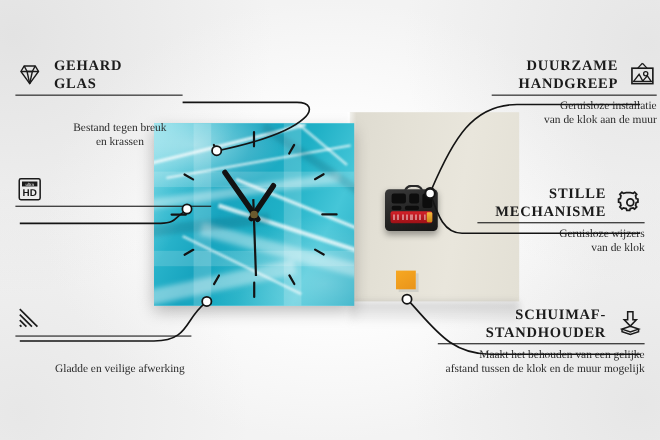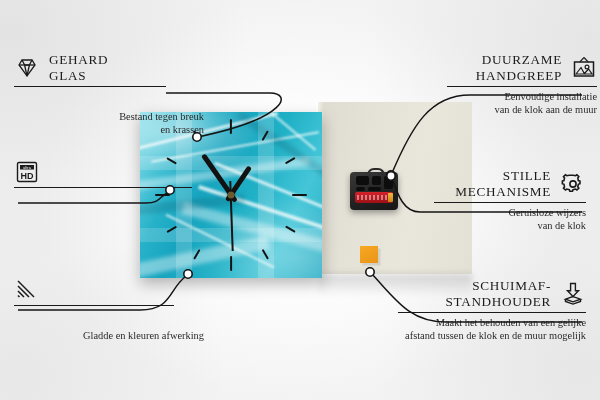--- a/index.html
+++ b/index.html
@@ -21,31 +21,31 @@
       radial-gradient(circle at 2% 8%, rgba(190,190,190,.30) 0%, rgba(190,190,190,0) 34%),
       radial-gradient(circle at 98% 10%, rgba(190,190,190,.26) 0%, rgba(190,190,190,0) 32%),
       radial-gradient(circle at 3% 94%, rgba(190,190,190,.22) 0%, rgba(190,190,190,0) 30%),
       radial-gradient(circle at 97% 92%, rgba(190,190,190,.24) 0%, rgba(190,190,190,0) 30%);
   }
 
   
   .feature{position:absolute;}
   .feat-head{display:flex;align-items:center;gap:9px;}
   .feat-title{
-    font-size:13.2px;font-weight:normal;letter-spacing:.7px;line-height:15.5px;
+    font-size:13.2px;font-weight:bold;letter-spacing:.7px;line-height:15.5px;
     color:#1b1b1b;text-transform:uppercase;white-space:pre-line;
   }
   .rule{height:1.4px;background:#1a1a1a;margin-top:3px;}
   .feat-desc{
     font-size:10.4px;line-height:12.6px;color:#2a2a2a;margin-top:4px;
     white-space:pre-line;
   }
   .left .feat-head{justify-content:flex-start;}
   .left .feat-title{text-align:left;}
-  .left .feat-desc{text-align:right;margin-top:24px;}
+  .left .feat-desc{text-align:center;margin-top:24px;}
   .right .feat-head{justify-content:flex-end;}
   .right .feat-title{text-align:right;}
   .right .feat-desc{text-align:right;}
   .ico{flex:0 0 auto;width:26px;height:24px;display:block;}
 
   
   #f-gehard   {left:14px;  top:52px;  width:190px;}
   #f-print    {left:14px;  top:160px; width:190px;}
   #f-randen   {left:14px;  top:278px; width:190px;}
   #f-handgreep{left:409px; top:52px;  width:188px;}
@@ -275,39 +275,39 @@
           <g stroke="#1b1b1b" stroke-width="1.5">
             <path d="M4 3 L20 19"></path>
               <path d="M4 8 L15 19"></path>
               <path d="M4 13 L10 19"></path>
               <path d="M4 17.5 L5.5 19"></path>
           </g>
         </svg>
       </span>
     </div>
     <div class="rule" style="width:160px;"></div>
-    <div class="feat-desc">Gladde en kleuren afwerking</div>
+    <div class="feat-desc">Gladde en veilige afwerking</div>
   </div>
 
   <div class="feature right" id="f-handgreep">
     <div class="feat-head">
       <span class="feat-title">DUURZAME
 HANDGREEP</span>
       <span class="ico">
         <svg viewBox="0 0 26 24" width="26" height="24">
           <path d="M13 1.5 L8.8 6" fill="none" stroke="#1b1b1b" stroke-width="1.1"></path>
           <path d="M13 1.5 L17.2 6" fill="none" stroke="#1b1b1b" stroke-width="1.1"></path>
           <rect x="3.5" y="6" width="19" height="14" fill="none" stroke="#1b1b1b" stroke-width="1.5"></rect>
           <circle cx="16" cy="11" r="1.9" fill="none" stroke="#1b1b1b" stroke-width="1.2"></circle>
           <path d="M5 18 L10 11.5 L13.5 18 Z M13 18 L17.5 13 L21 18 Z" fill="none" stroke="#1b1b1b" stroke-width="1.2"></path>
         </svg>
       </span>
     </div>
     <div class="rule" style="width:150px;margin-left:38px;"></div>
-    <div class="feat-desc">Eenvoudige installatie
+    <div class="feat-desc">Geruisloze installatie
 van de klok aan de muur</div>
   </div>
 
   <div class="feature right" id="f-houder">
     <div class="feat-head">
       <span class="feat-title">SCHUIMAF-
 STANDHOUDER</span>
       <span class="ico">
         <svg viewBox="0 0 26 24" width="26" height="24">
           <g fill="none" stroke="#1b1b1b" stroke-width="1.4">

